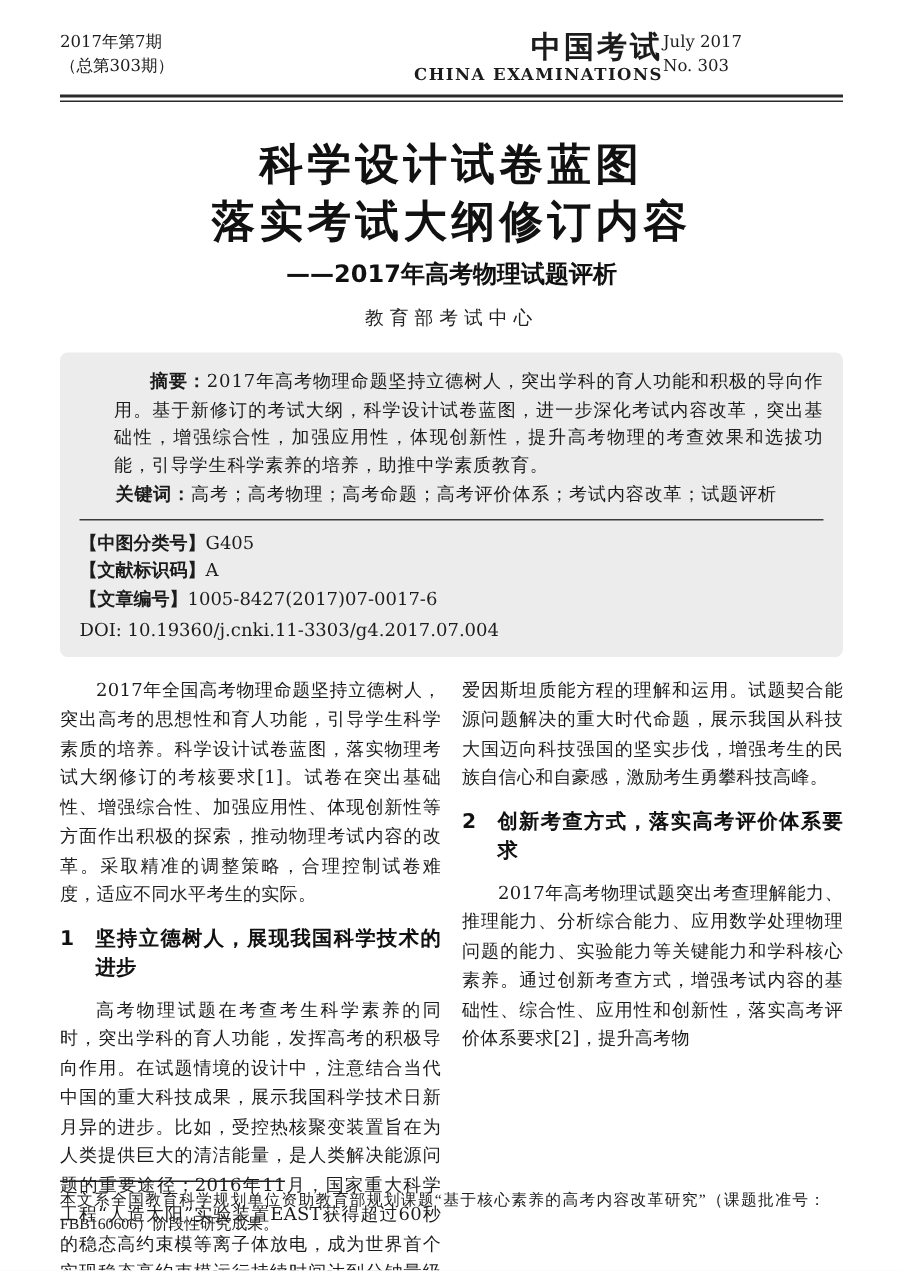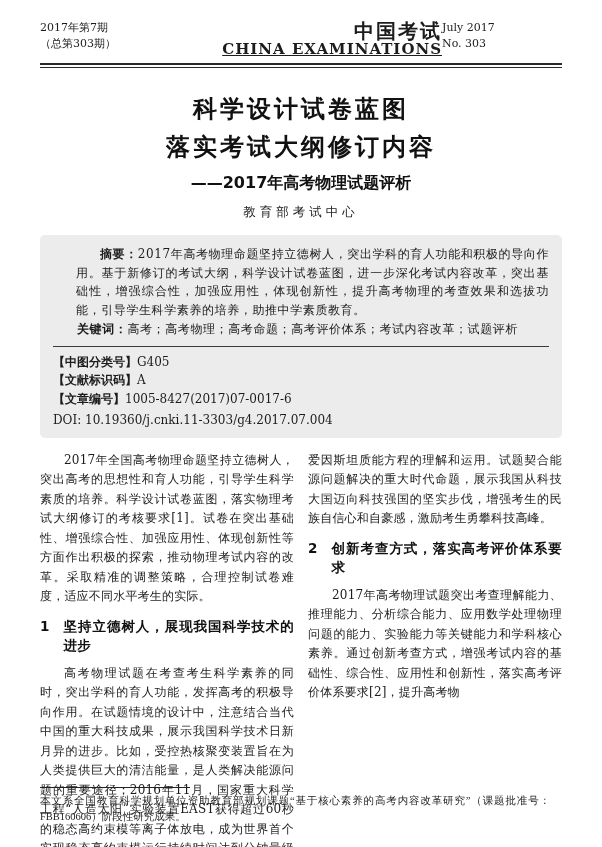--- a/index.html
+++ b/index.html
@@ -15,29 +15,29 @@
     position: relative;
   }
   
   .jheader {
     display: flex; justify-content: space-between; align-items: flex-start;
   }
   .jheader .issue { font-size: 11px; line-height: 16px; width: 120px; }
   .jheader .issue.right { }
   .jheader .jtitle { text-align: right; flex: 1; }
   .jheader .jtitle .cn { font-size: 20px; font-weight: bold; letter-spacing: 2px; line-height: 22px; }
-  .jheader .jtitle .en { font-size: 15px; font-weight: bold; letter-spacing: 1px; line-height: 15px; text-decoration: underline; }
+  .jheader .jtitle .en { font-size: 11px; font-weight: bold; letter-spacing: 1px; line-height: 15px; }
   .double-rule {
     margin-top: 6px; height: 5px;
     border-top: 2px solid #2a2a2a;
     border-bottom: 1px solid #2a2a2a;
   }
   
   .art-title { text-align: center; margin-top: 22px; }
-  .art-title .line { font-size: 24px; font-weight: bold; letter-spacing: 3px; line-height: 38px; color: #111; }
+  .art-title .line { font-size: 29px; font-weight: bold; letter-spacing: 3px; line-height: 38px; color: #111; }
   .art-sub { text-align: center; font-family: "DejaVu Sans", "Liberation Sans", sans-serif; font-weight: bold; font-size: 16px; margin-top: 7px; color: #111; }
   .art-author { text-align: center; font-size: 12.5px; margin-top: 10px; letter-spacing: 4px; color: #222; }
   
   .abs-box {
     margin-top: 14px;
     background: #ececec;
     border-radius: 5px;
     padding: 10px 13px 8px 13px;
     font-size: 12px; line-height: 18.5px;
   }

